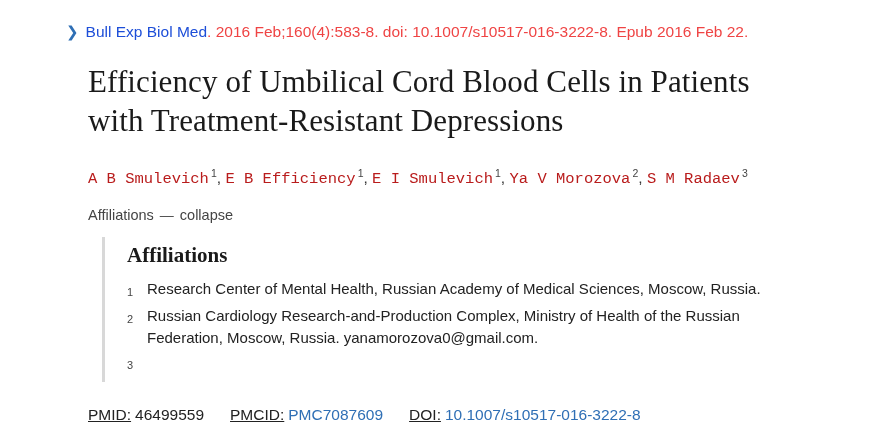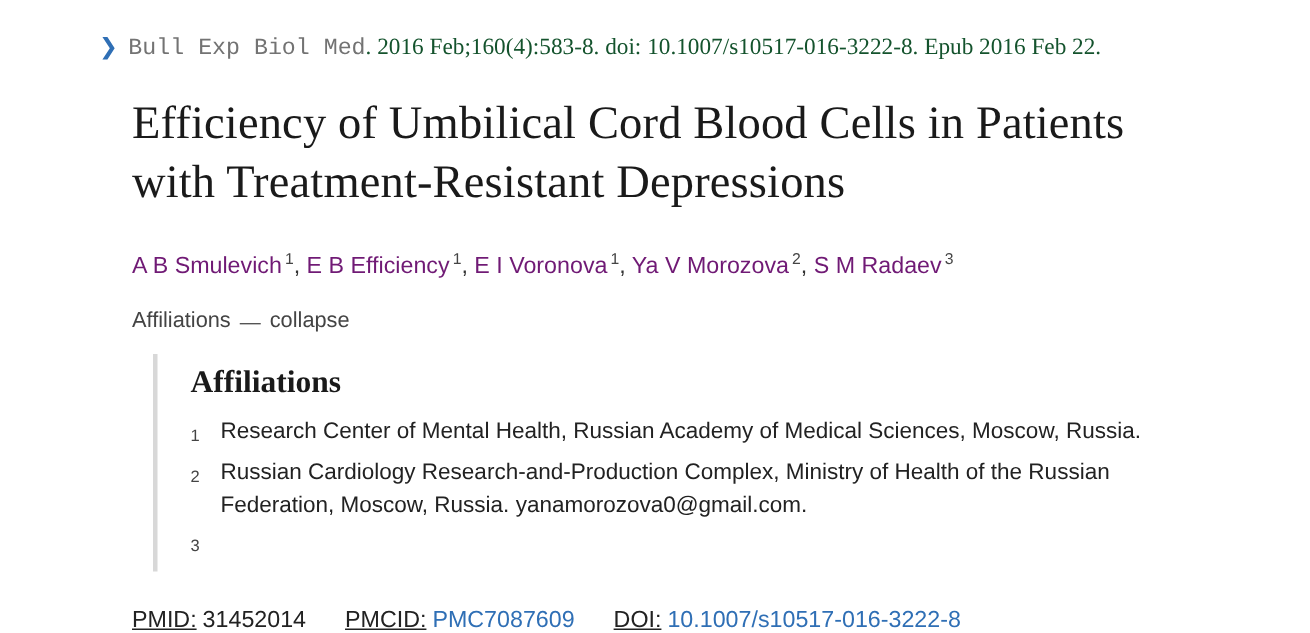--- a/index.html
+++ b/index.html
@@ -33,28 +33,27 @@
   }
   .chev {
     color: #2f6fb5;
     font-size: 15px;
     line-height: 20px;
     margin-right: 7px;
     flex: 0 0 auto;
     user-select: none;
   }
   .journal {
-    color: #737373;
+    color: #1d4ed8;
     font-style: normal;
     font-weight: 400;
     text-decoration: none;
     cursor: pointer;
-    font-family: Liberation Mono, monospace;
-  }
-  .cite-rest { color: #14532d; font-family: Liberation Serif, serif; }
+  }
+  .cite-rest { color: #ef4444; }
 
   
   .title {
     font-family: "Liberation Serif", serif;
     font-size: 31px;
     font-weight: 400;
     line-height: 39px;
     color: #1a1a1a;
     letter-spacing: 0.1px;
     margin: 20px 0 0 0;
@@ -62,22 +61,23 @@
   }
 
   
   .authors {
     margin-top: 22px;
     font-size: 15.5px;
     line-height: 22px;
     color: #2f6fb5;
   }
   .author {
-    color: #701a75;
-    cursor: pointer;
+    color: #b91c1c;
+    cursor: pointer;
+    font-family: Liberation Mono, monospace;
   }
   .sup {
     font-size: 10.5px;
     vertical-align: super;
     color: #444;
     margin-left: 2px;
   }
   .comma { color: #333; }
 
   
@@ -166,21 +166,21 @@
     <span>
       <span class="journal">Bull Exp Biol Med</span><span class="cite-rest">. 2016 Feb;160(4):583-8. doi: 10.1007/s10517-016-3222-8. Epub 2016 Feb 22.</span>
     </span>
   </div>
 
   <h1 class="title">Efficiency of Umbilical Cord Blood Cells in Patients with Treatment-Resistant Depressions</h1>
 
   <div class="authors">
     <span><span class="author">A B Smulevich</span><span class="sup">1</span><span class="comma">,</span></span>
     <span><span class="author">E B Efficiency</span><span class="sup">1</span><span class="comma">,</span></span>
-    <span><span class="author">E I Voronova</span><span class="sup">1</span><span class="comma">,</span></span>
+    <span><span class="author">E I Smulevich</span><span class="sup">1</span><span class="comma">,</span></span>
     <span><span class="author">Ya V Morozova</span><span class="sup">2</span><span class="comma">,</span></span>
     <span><span class="author">S M Radaev</span><span class="sup">3</span></span>
   </div>
 
   <div class="aff-toggle">
     <span class="tog-btn">
       <span>Affiliations</span>
       <span class="dash">—</span>
       <span>collapse</span>
     </span>
@@ -198,21 +198,21 @@
         <span class="aff-text">Russian Cardiology Research-and-Production Complex, Ministry of Health of the Russian Federation, Moscow, Russia. yanamorozova0@gmail.com.</span>
       </li>
       <li class="aff-item">
         <span class="aff-num">3</span>
       </li>
     </ul>
   </div>
 
   <div class="ids">
     <span class="id-group">
-      <span class="id-label">PMID:</span><span class="id-plain">31452014</span>
+      <span class="id-label">PMID:</span><span class="id-plain">46499559</span>
     </span>
     <span class="id-group">
       <span class="id-label">PMCID:</span><span class="id-link">PMC7087609</span>
     </span>
     <span class="id-group">
       <span class="id-label">DOI:</span><span class="id-link">10.1007/s10517-016-3222-8</span>
     </span>
   </div>
 
 </div>

